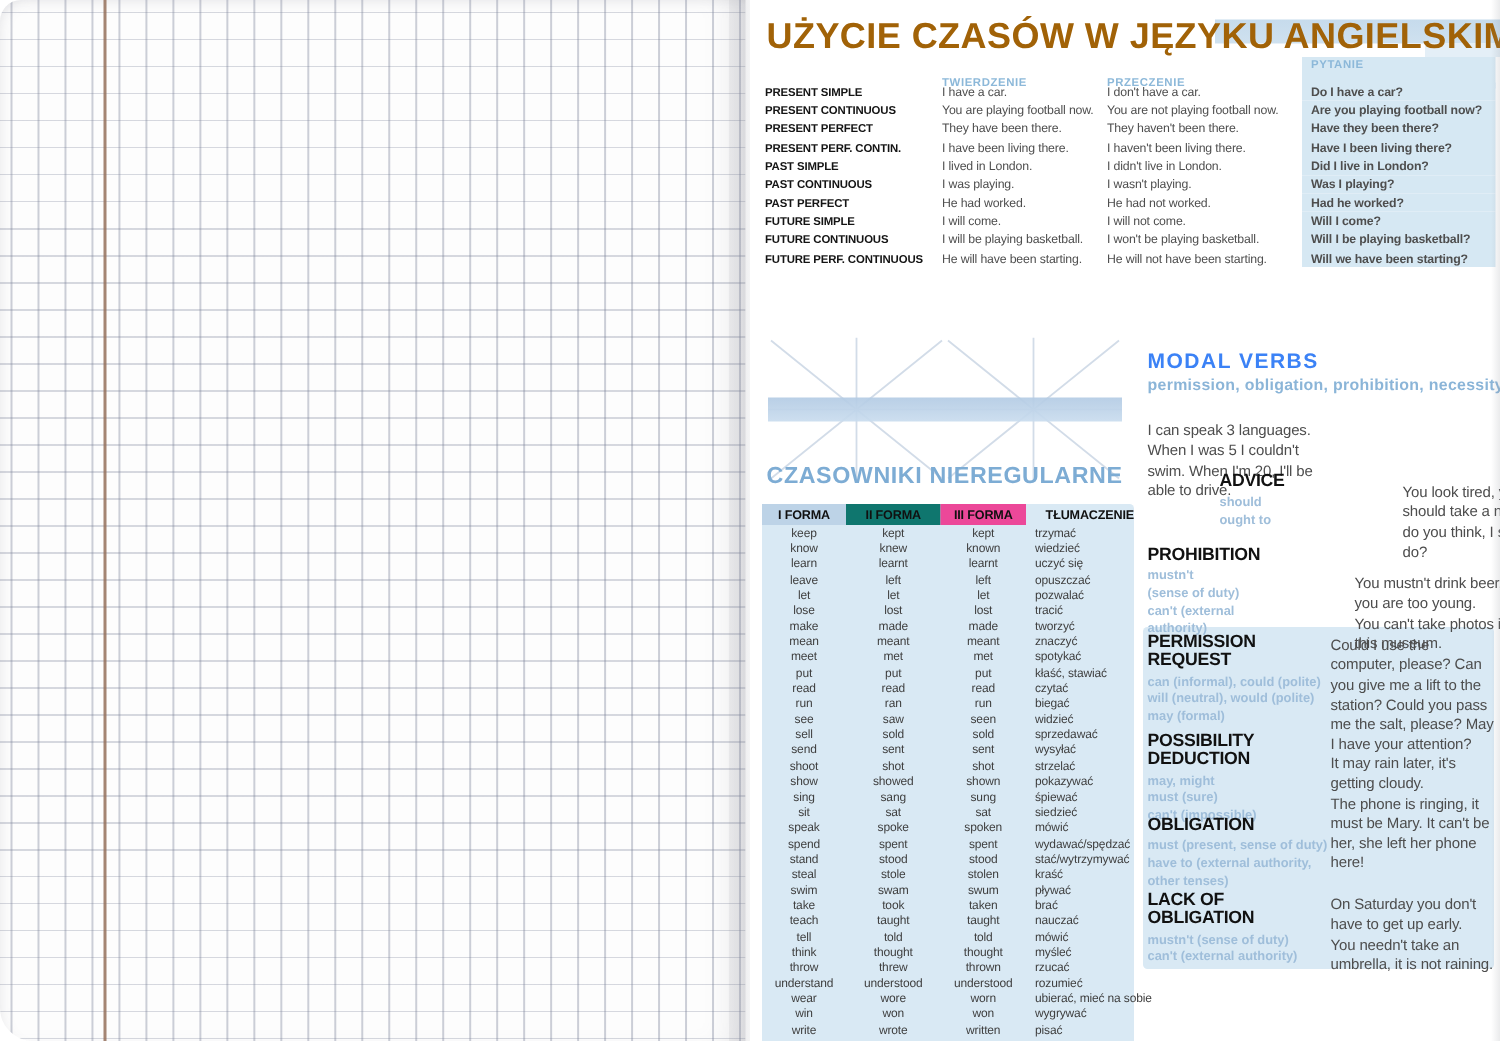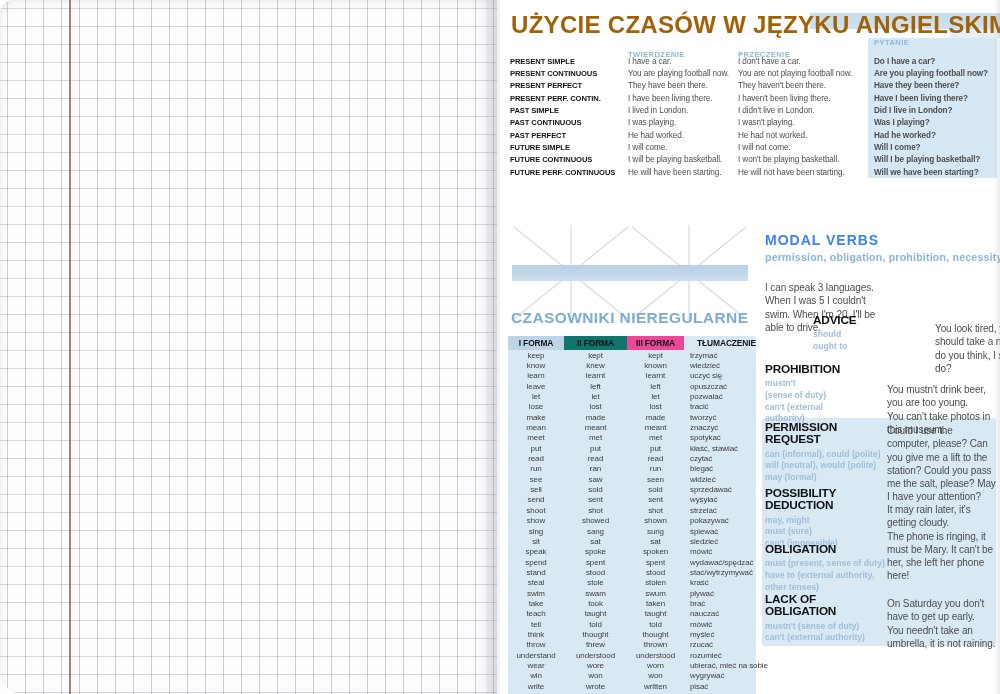--- a/index.html
+++ b/index.html
@@ -80,21 +80,21 @@
 
   .modal-panel { position:absolute; left:262px; top:418px; width:234px; height:228px; background:#d9e9f4; border-radius:3px; }
 
   .m-section { position:absolute; left:265px; width:232px; display:grid; grid-template-columns:122px 110px; }
   .m-section h3 { font-size:11.8px; font-weight:700; color:#111; line-height:1.05; letter-spacing:-.2px; white-space:pre-line; }
   .m-section .modals { font-size:8.6px; font-weight:700; color:#9fbeda; line-height:1.35; white-space:pre-line; margin-top:3px; }
   .m-section .example { font-size:10px; color:#4d4d4d; line-height:1.33; white-space:pre-line; letter-spacing:-.1px; }
 
   .s1 { top:266px; } .s1 .example { margin-top:15px; }
   .s2 { top:314px;margin-left:48px; } .s2 .example { margin-top:8px; }
-  .s3 { top:363px; } .s3 .example { margin-top:20px; }
+  .s3 { top:363px;gap:16px; } .s3 .example { margin-top:20px; }
   .s4 { top:421px; } .s4 .example { margin-top:3px; }
   .s5 { top:487px; } .s5 .example { margin-top:16px; }
   .s6 { top:543px; } .s6 .example { margin-top:7px; }
   .s7 { top:593px; } .s7 .example { margin-top:4px; }
 </style>
 </head>
 <body>
 
 <div class="spread">
 

